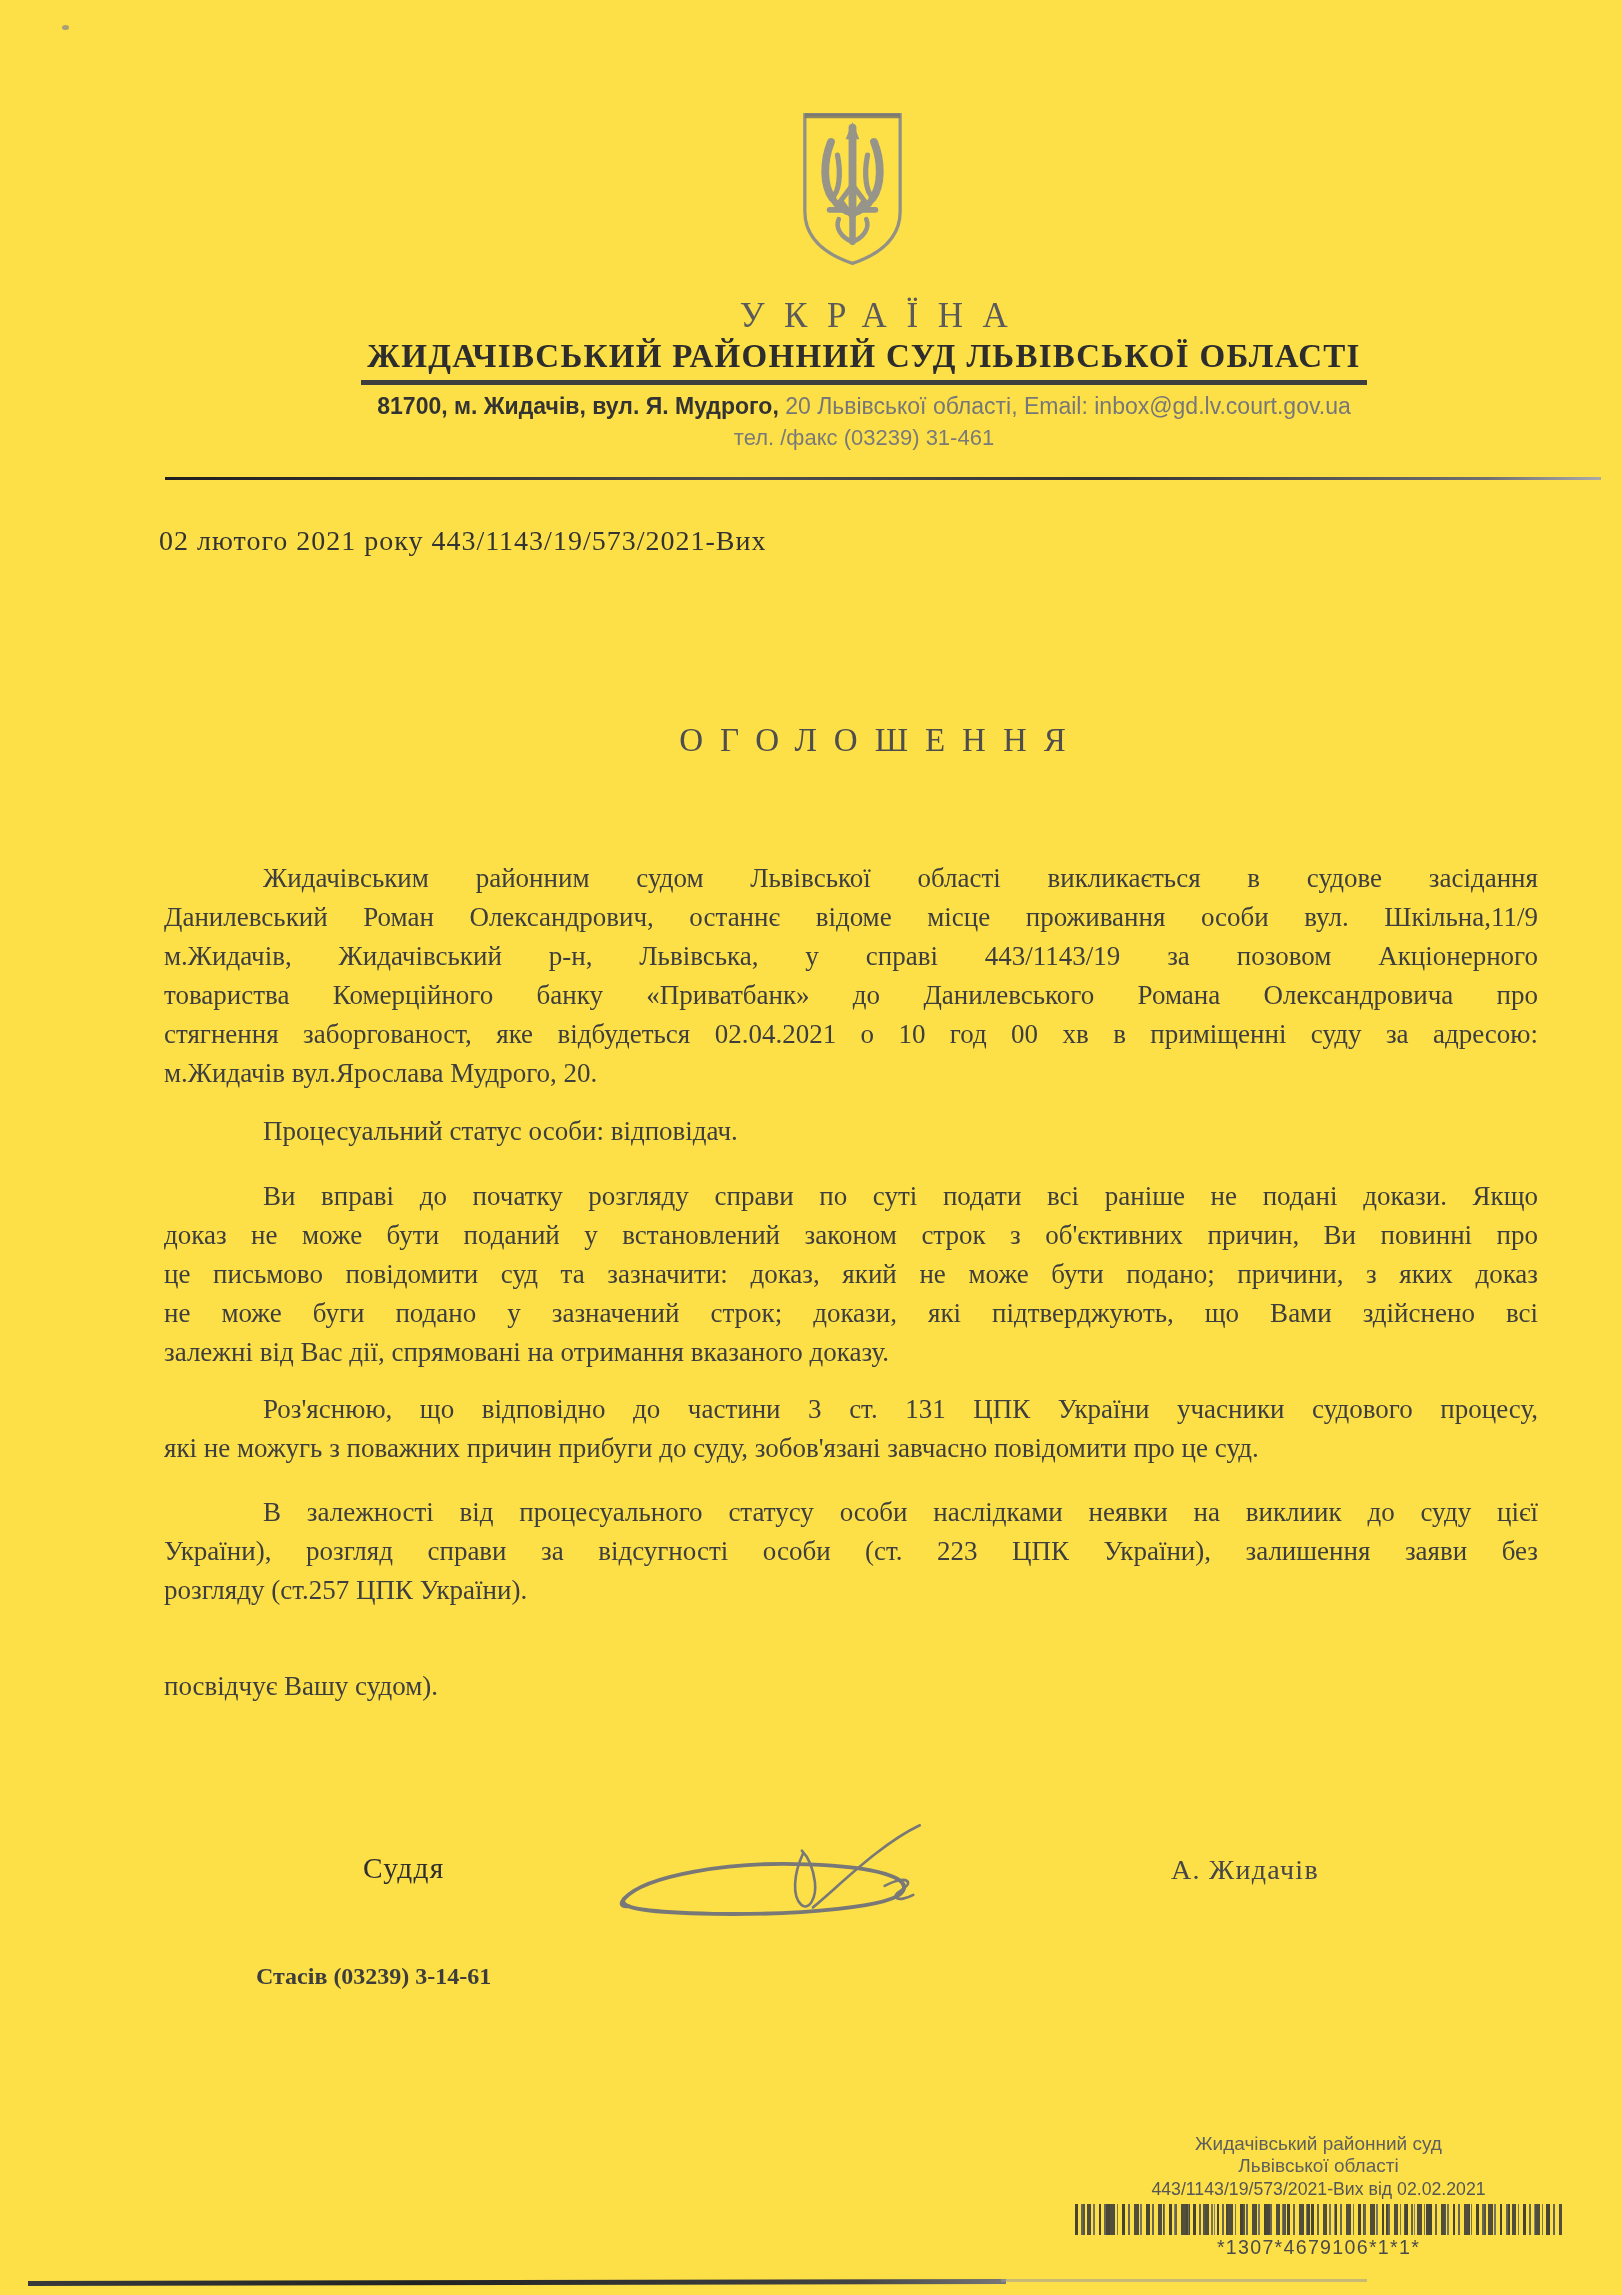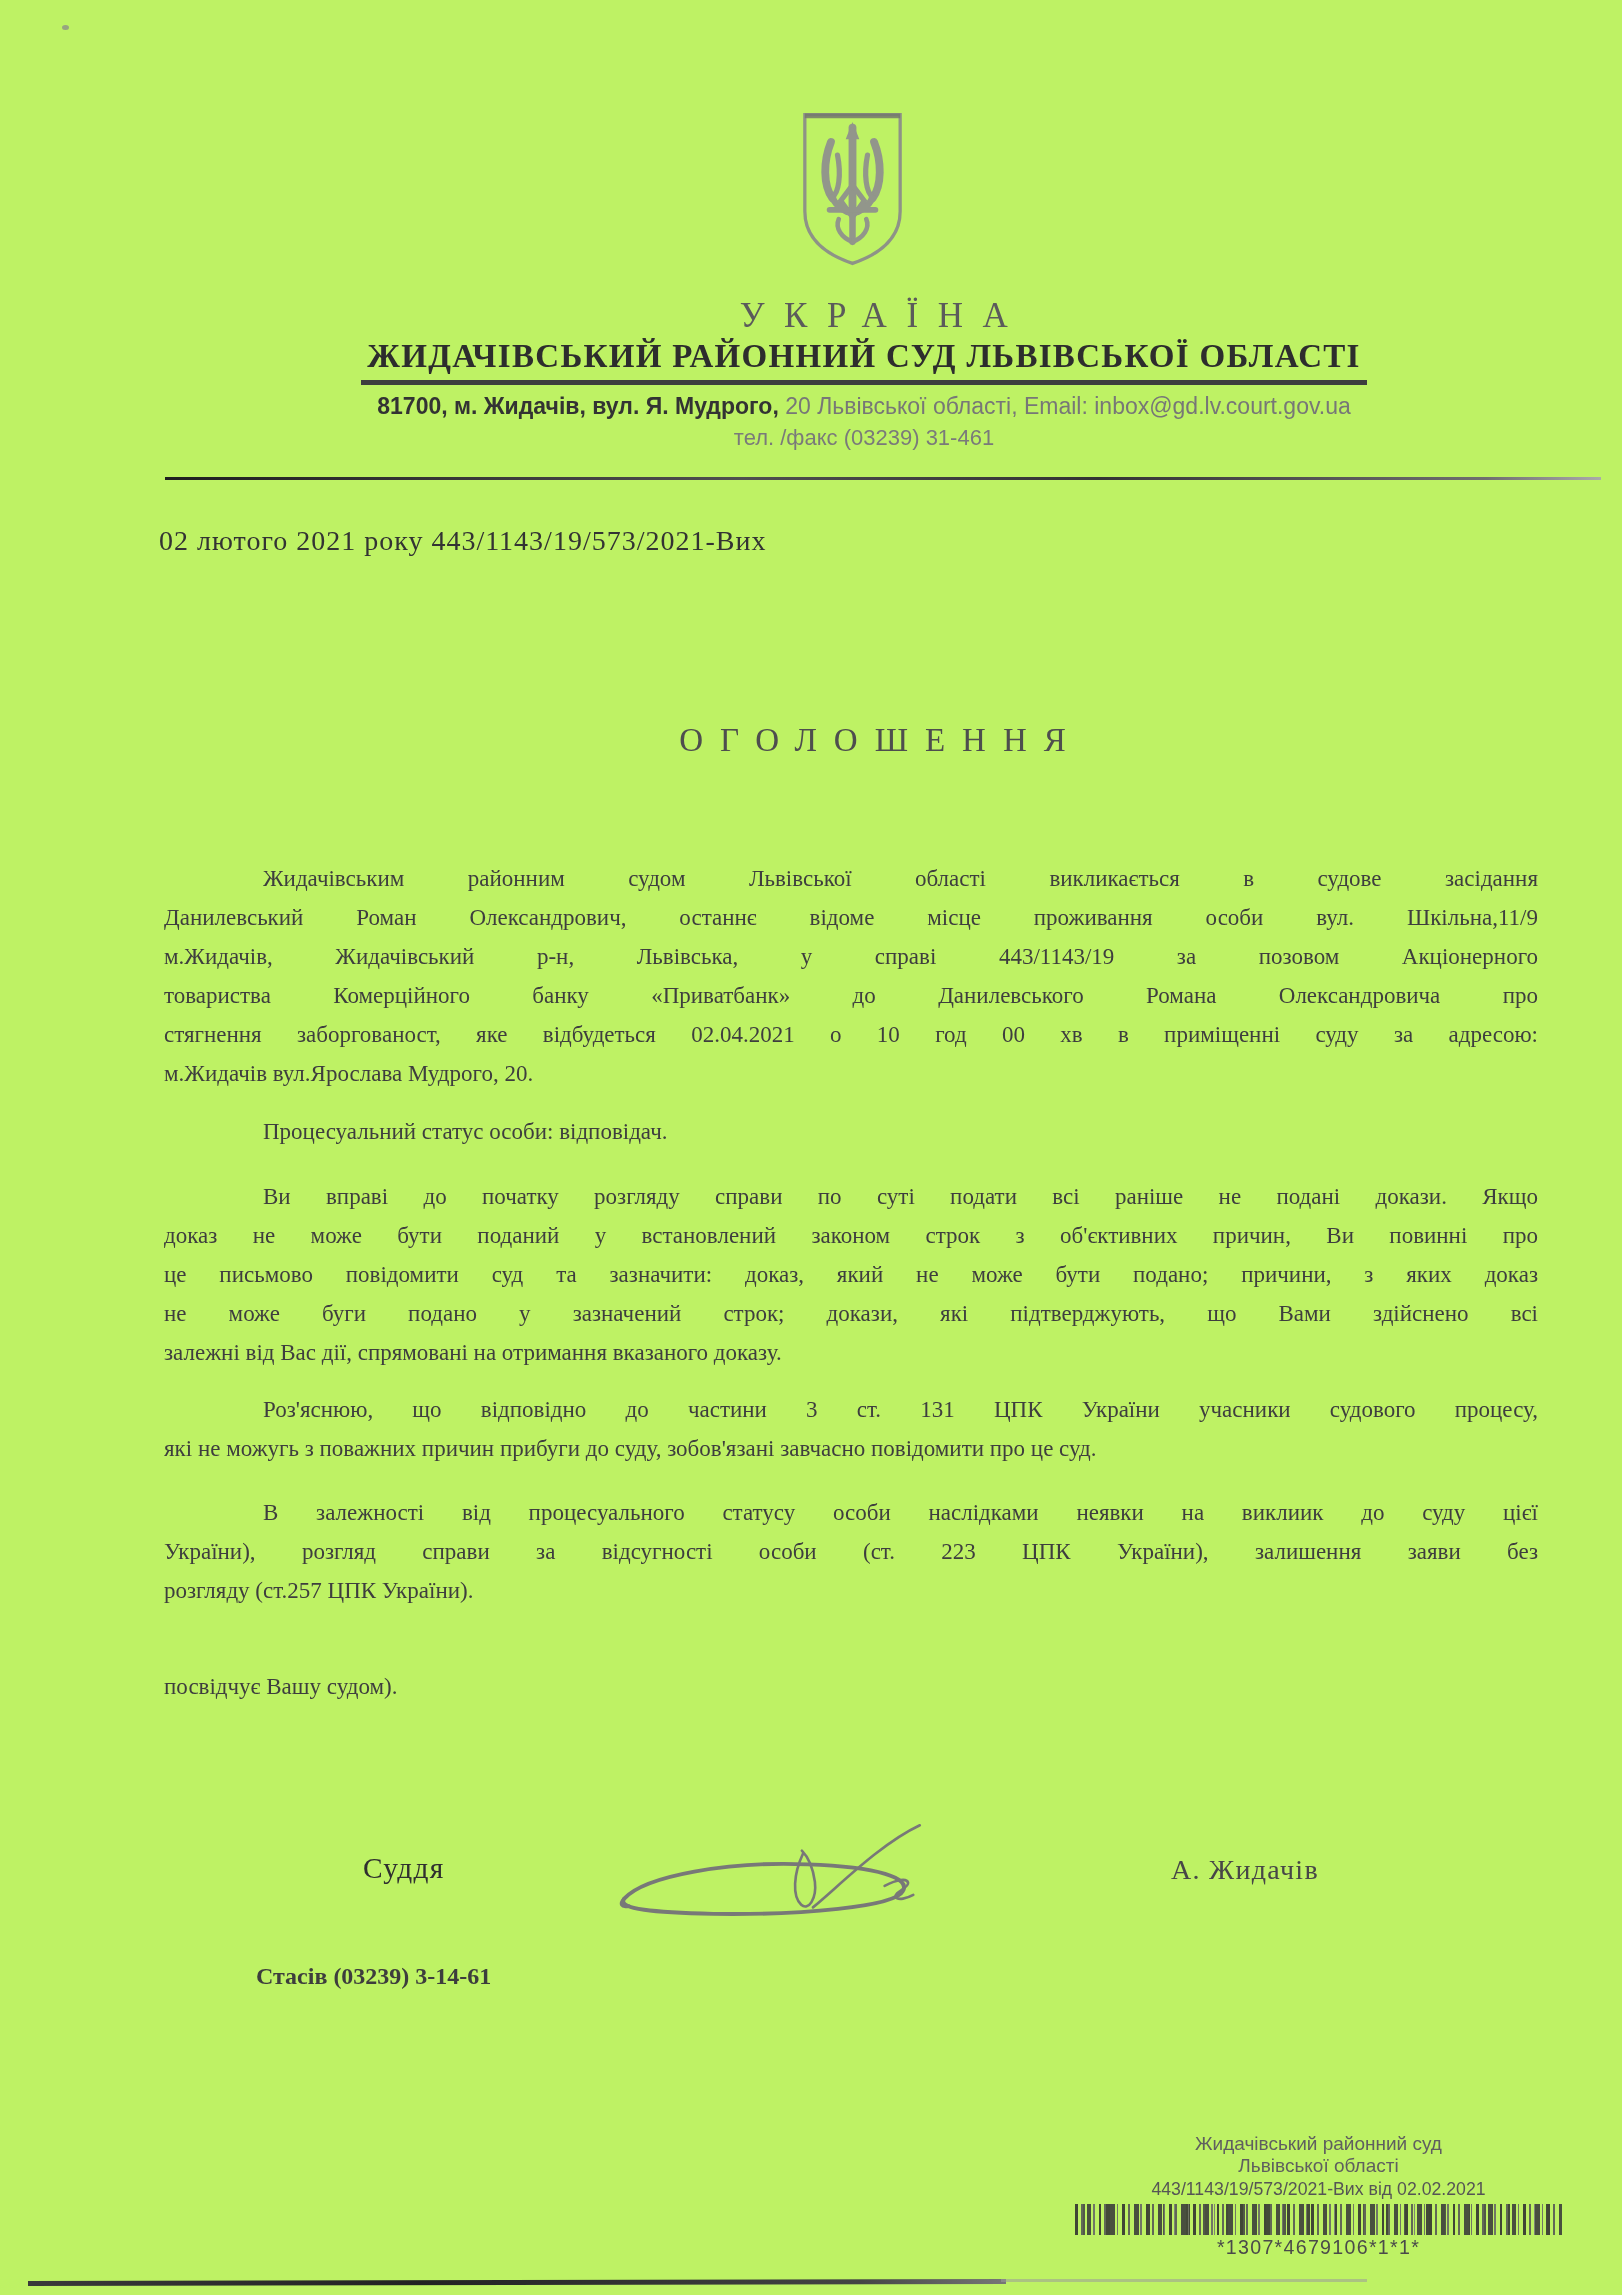--- a/index.html
+++ b/index.html
@@ -1,19 +1,19 @@
 <!DOCTYPE html>
 <html style="font-size:10.5px"><head>
 <meta charset="utf-8">
 <style>
   html,body{margin:0;padding:0;background:#e8e8e8;}
   .page{
     position:relative;
     width:1623px;height:2295px;
-    background:#bef264;
+    background:#fde047;
     overflow:hidden;
     font-family:"Liberation Serif", serif;
     color:#3a3a3a;
   }
   
   .speck-tl{position:absolute;left:62px;top:25px;width:7.2px;height:5.2px;background:#8a8a8a;border-radius:50%;opacity:.75;}
   .scan-edge{position:absolute;left:27.5px;top:2280px;width:978px;height:4.6px;background:linear-gradient(90deg,#3a3a3a,#222 40%,#444 85%,#777);transform:rotate(-0.12deg);}
   .scan-edge-2{position:absolute;left:1001px;top:2279px;width:366px;height:2.6px;background:#9a9a9a;opacity:.55;}
   
   .emblem{position:absolute;left:797px;top:108px;width:111px;height:160px;filter:blur(0.4px);opacity:.92;}
@@ -28,21 +28,21 @@
   .phone-line{top:425px;font-size:22px;font-family:"Liberation Sans",sans-serif;color:#7a7a7a;}
   .rule{position:absolute;left:165px;top:477px;width:1436px;height:3.3px;background:linear-gradient(90deg,#1f1f1f,#4f4f4f 40%,#333 65%,#6f6f6f 92%,#aaa);}
   
   .ref-line{position:absolute;left:159px;top:525px;font-size:28px;letter-spacing:1px;color:#333;}
   .doc-title{top:722px;font-size:33px;letter-spacing:17px;padding-left:17px;color:#4e4e4e;}
   
   .paragraph{position:absolute;left:164px;width:1374px;}
   .p1{top:859px;} .p2{top:1112px;} .p3{top:1177px;}
   .p4{top:1390px;} .p5{top:1493px;} .p6{top:1667px;}
   .line{
-    font-size:23px;line-height:39px;color:#3e3e3e;
+    font-size:27px;line-height:39px;color:#3e3e3e;
     white-space:nowrap;
     text-align:justify;text-align-last:justify;
   }
   .line.last{text-align-last:left;}
   .line.indent{text-indent:99px;}
   
   .judge-label{position:absolute;left:363px;top:1852px;font-size:29.4px;letter-spacing:1.3px;color:#2f2f2f;}
   .judge-name{position:absolute;left:1171px;top:1854px;font-size:28px;letter-spacing:1.3px;color:#474747;}
   .signature{position:absolute;left:605px;top:1822px;width:324px;height:101px;filter:blur(0.3px);}
   .clerk-line{position:absolute;left:256px;top:1963px;font-size:24px;color:#3d3d3d;font-weight:bold;}

